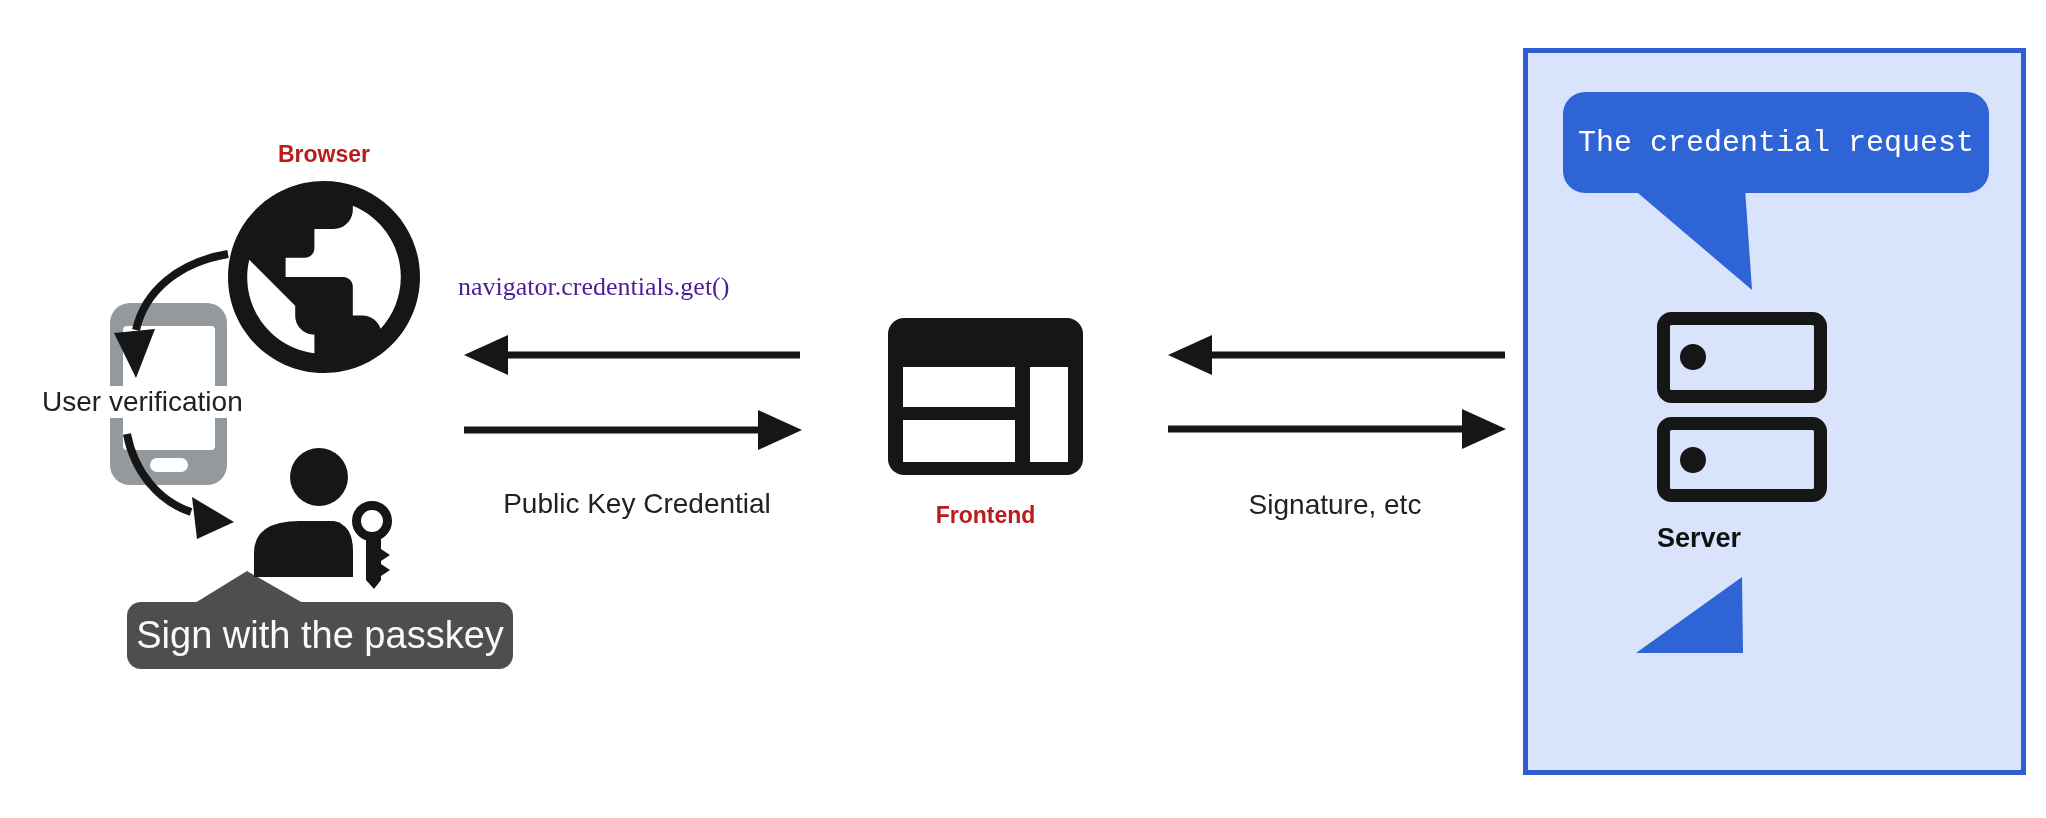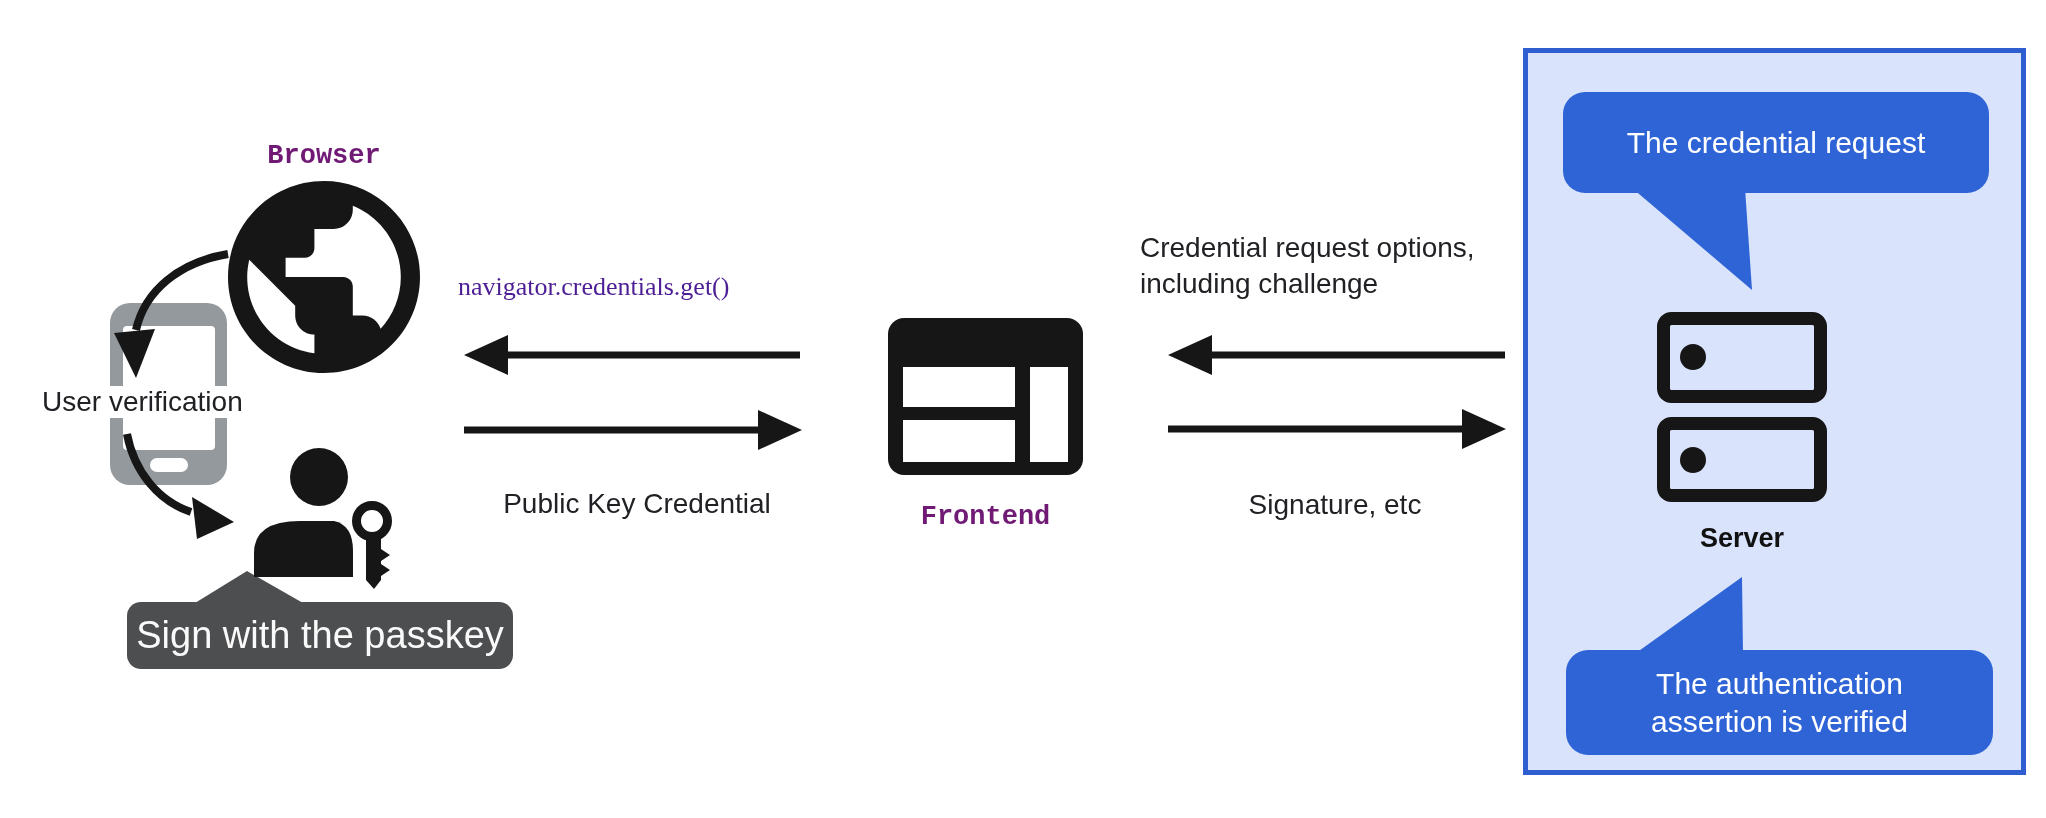--- a/index.html
+++ b/index.html
@@ -5,21 +5,21 @@
   html,body{margin:0;padding:0;background:#fff;}
   .canvas{
     position:relative;width:2046px;height:818px;overflow:hidden;
     background:var(--canvas_bg,#fff);
     font-family:"Liberation Sans",sans-serif;
     color:var(--label_text,#202124);
   }
   .svg-layer{position:absolute;left:0;top:0;z-index:1;}
   .label{position:absolute;z-index:3;white-space:nowrap;}
   .label.center{text-align:center;}
-  .bold-label{font-weight:bold;font-size:27px;color:#701a75;font-family:Liberation Mono, monospace;}
+  .bold-label{font-weight:bold;font-size:23px;color:#b91c1c;}
   .plain-label{font-size:28px;color:var(--label_text,#202124);}
   .code-label{font-family:Liberation Serif, serif;font-size:26px;color:#4c1d95;}
   .white-bg{background:var(--canvas_bg,#fff);padding:0 3px;margin-left:27px;}
   .two-line{line-height:36px;}
   .tooltip{
     position:absolute;z-index:3;left:127px;top:602px;width:386px;height:67px;
     background:var(--tooltip_bg,#4d4e50);border-radius:14px;
     display:flex;align-items:center;justify-content:center;
     color:var(--tooltip_text,#fafafa);font-size:38px;
   }
@@ -28,24 +28,24 @@
     box-sizing:border-box;border:5px solid var(--panel_border,#2e5ecf);
     background:var(--panel_bg,#d9e3fb);
   }
   .panel svg{position:absolute;left:0;top:0;}
   .bubble{
     position:absolute;z-index:3;border-radius:22px;
     background:var(--bubble_bg,#2f64d6);color:var(--bubble_text,#fff);
     display:flex;flex-direction:column;align-items:center;justify-content:center;
     font-size:30px;line-height:38px;text-align:center;
   }
-  .bubble-top{left:35px;top:39px;width:426px;height:101px;}
+  .bubble-top{left:35px;top:39px;width:426px;height:101px;font-family:Liberation Mono, monospace;}
   .bubble-bottom{left:38px;top:597px;width:427px;height:105px;}
   .panel-label{position:absolute;z-index:3;left:129px;top:470px;width:170px;
-    text-align:center;font-weight:bold;font-size:27px;color:#111;}
+    font-weight:bold;font-size:27px;color:#111;}
 </style>
 </head>
 <body>
 
 <div class="canvas">
 
   <svg class="svg-layer" width="2046" height="818" viewBox="0 0 2046 818">
 
     <polygon points="195,603 247,571 303,603" fill="#4d4e50"></polygon>
 
@@ -109,24 +109,20 @@
   <div class="label bold-label center" style="left:244px;top:141px;width:160px;">Browser</div>
 
   <div class="label plain-label white-bg" style="left:12px;top:386px;">User verification</div>
 
   <div class="label code-label" style="left:458px;top:272px;">navigator.credentials.get()</div>
 
   <div class="label plain-label center" style="left:487px;top:488px;width:300px;">Public Key Credential</div>
 
   <div class="label bold-label center" style="left:888px;top:502px;width:195px;">Frontend</div>
 
-  <div class="label plain-label two-line" style="left:1140px;top:230px;">
-    <div>Credential request options,</div>
-    <div>including challenge</div>
-  </div>
 
   <div class="label plain-label center" style="left:1235px;top:489px;width:200px;">Signature, etc</div>
 
   <div class="tooltip">
     <span>Sign with the passkey</span>
   </div>
 
   <div class="panel">
     <svg width="503" height="727" viewBox="0 0 503 727">
 
@@ -140,19 +136,15 @@
         <circle cx="165" cy="407" r="13" fill="#161616"></circle>
       </g>
     </svg>
 
     <div class="bubble bubble-top">
       <span>The credential request</span>
     </div>
 
     <div class="panel-label">Server</div>
 
-    <div class="bubble bubble-bottom">
-      <span>The authentication</span>
-      <span>assertion is verified</span>
-    </div>
   </div>
 
 </div>
 
 </body></html>

